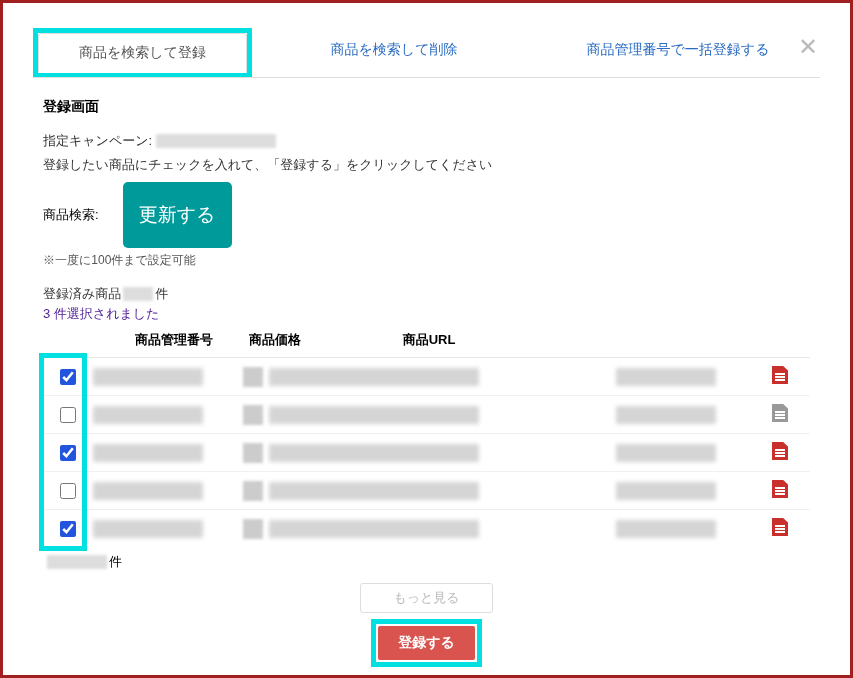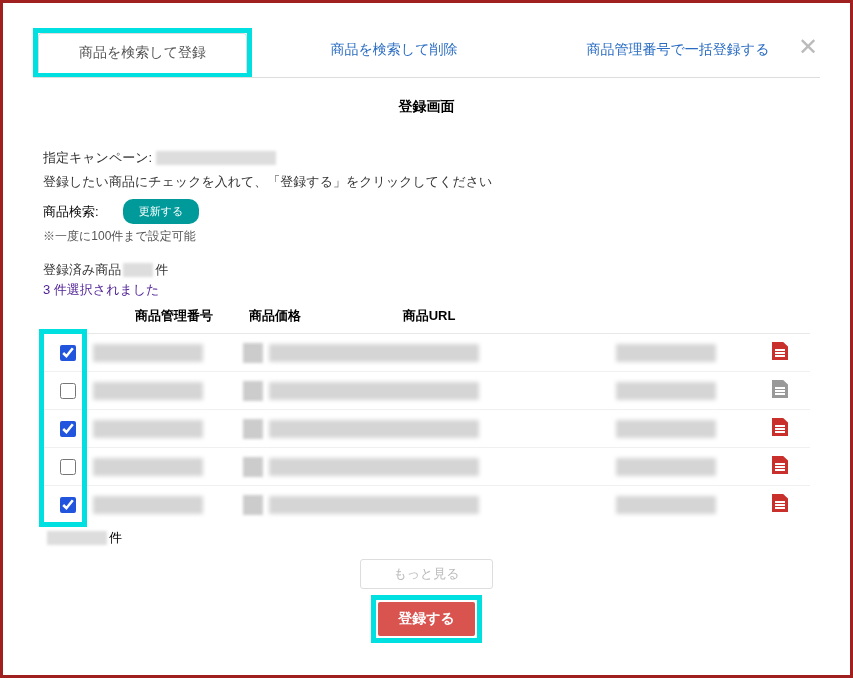--- a/index.html
+++ b/index.html
@@ -4,27 +4,27 @@
 <style>
 * { box-sizing: border-box; margin: 0; padding: 0; font-family: "Hiragino Sans", "Meiryo", sans-serif; }
 body { width: 853px; height: 678px; background: #fff; border: 3px solid #a02020; padding: 25px 30px; position: relative; }
 .close-x { position: absolute; top: 32px; right: 32px; font-size: 24px; color: #bbb; cursor: pointer; line-height: 1; }
 .tabs { display: flex; border-bottom: 1px solid #ddd; }
 .tab { flex: 1; text-align: center; padding: 12px 0; font-size: 14px; color: #2a6cc2; cursor: pointer; border: 1px solid transparent; border-bottom: none; }
 .tab.active { color: #555; border: 1px solid #ddd; border-bottom: 1px solid #fff; border-radius: 4px 4px 0 0; margin-bottom: -1px; background: #fff; }
 .hl-tab { border: 5px solid #00e0e0; display: inline-block; }
 .hl-tab .tab { padding: 10px 40px; }
 .panel { padding: 20px 10px 10px; }
-.title { text-align: center; font-weight: bold; font-size: 14px; margin-bottom: 33px; }
+.title { text-align: left; font-weight: bold; font-size: 14px; margin-bottom: 16px; }
 .row { font-size: 13px; color: #333; margin-bottom: 6px; display: flex; align-items: center; flex-wrap: wrap; }
 .blur-box { display: inline-block; background: #ddd; filter: blur(1.5px); margin-left: 4px; }
 .search-row { display: flex; align-items: center; gap: 24px; margin-top: 8px; margin-bottom: 4px; }
 .search-row label { font-size: 13px; }
 .search-input { width: 290px; padding: 5px 8px; border: 1px solid #ccc; font-size: 13px; height: 28px; }
-.btn-teal { background: #009a9a; color: #fff; border: none; padding: 5px 16px; font-size: 11px; cursor: pointer; border-radius: 10px; }
+.btn-teal { background: #009a9a; color: #fff; border: none; padding: 20px 16px; font-size: 19px; cursor: pointer; border-radius: 5px; }
 .note { font-size: 12px; color: #555; margin-bottom: 16px; }
 .reg-count { font-size: 13px; color: #333; margin-bottom: 2px; display:flex; align-items:center;}
 .sel-count { font-size: 13px; color: #4c1d95; }
 .thead { display: flex; font-size: 13px; font-weight: bold; padding: 8px 0; }
 .th-chk { width: 56px; }
 .th-id { width: 150px; text-align: center;}
 .th-info { flex: 1; padding-left: 6px;}
 .th-price { width: 140px; text-align: left;}
 .th-url { width: 80px; text-align: center;}
 .table-wrap { position: relative; }

